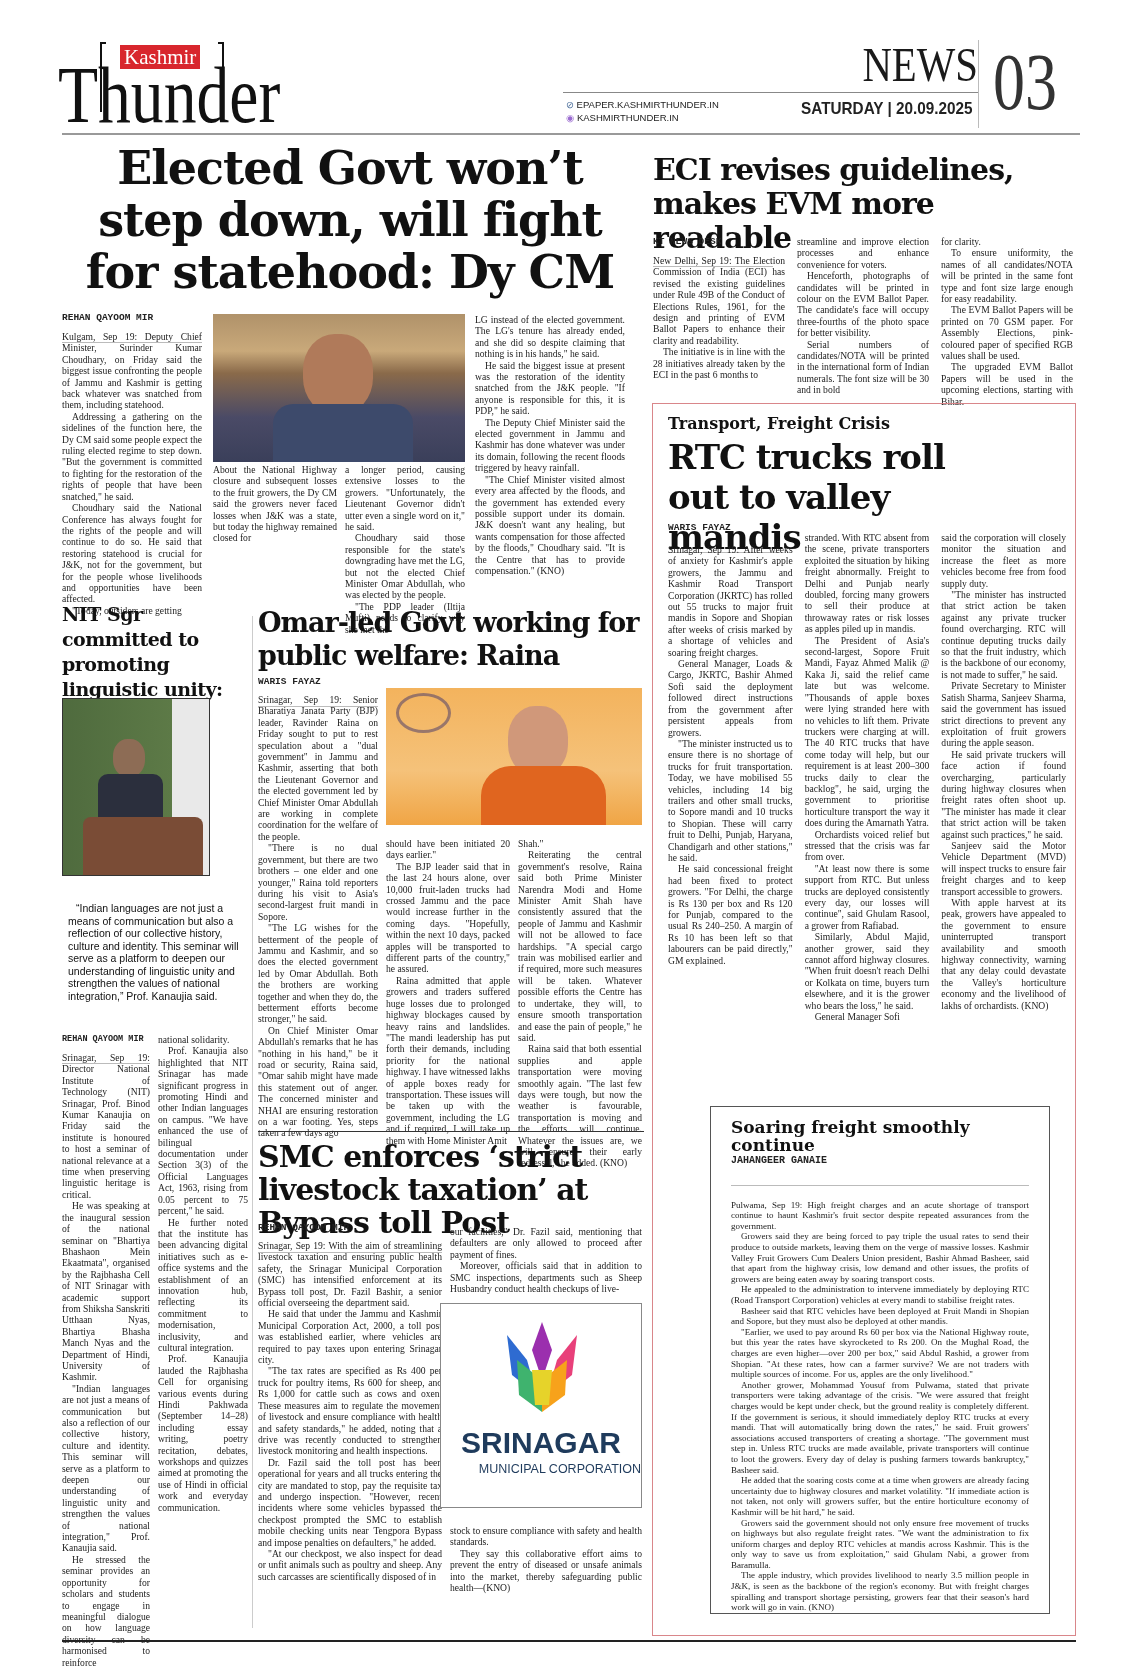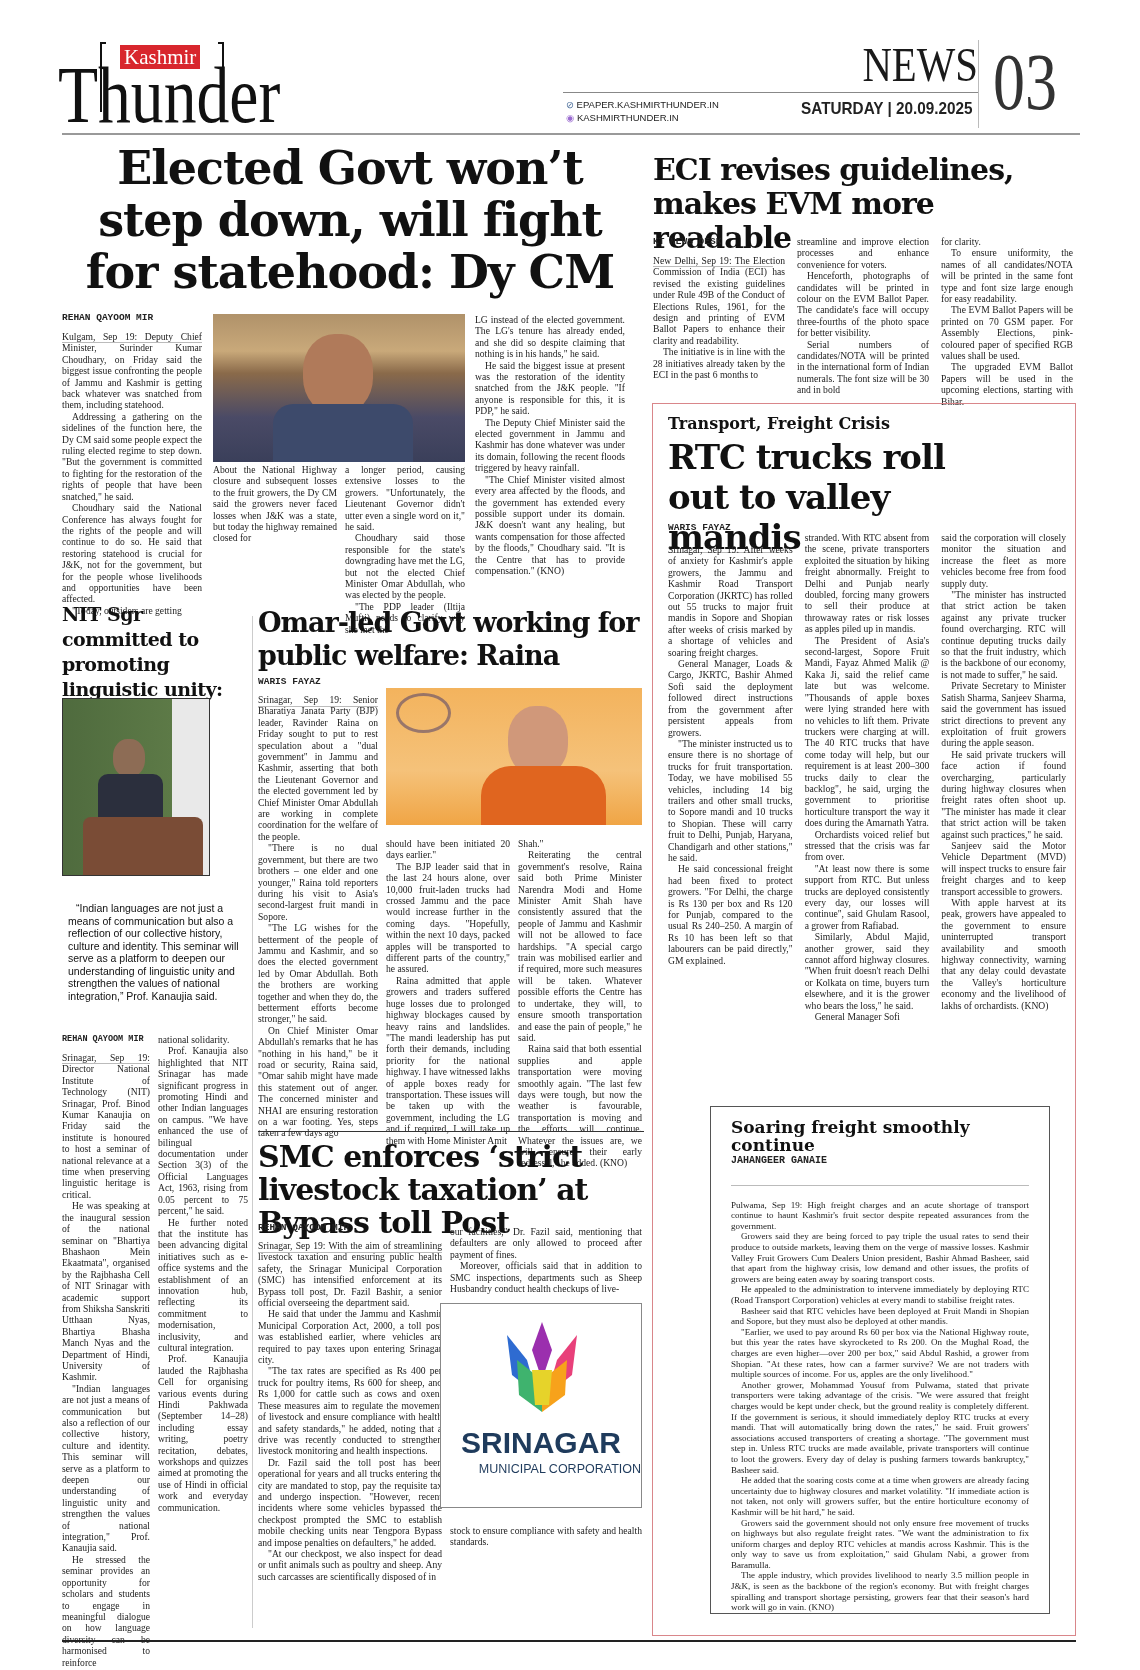--- a/index.html
+++ b/index.html
@@ -202,15 +202,16 @@
     <polygon points="80,15 60,40 50,75 75,55" fill="#e8407a"></polygon>
     <polygon points="20,40 45,60 45,92 22,75" fill="#3fb36e"></polygon>
     <polygon points="70,40 45,60 45,92 68,75" fill="#f7a21b"></polygon>
     <polygon points="35,50 55,50 52,85 38,85" fill="#e6d32a"></polygon>
   </svg>
   <div style="position:absolute;left:0;width:100%;top:122px;text-align:center;font-family:'Liberation Sans',sans-serif;font-weight:bold;font-size:30px;color:#1f3b5c;letter-spacing:0">SRINAGAR</div>
   <div style="position:absolute;left:0;width:100%;top:158px;text-align:right;font-family:'Liberation Sans',sans-serif;font-size:12.5px;color:#1f3b5c">MUNICIPAL CORPORATION</div>
 </div>
 <div class="abs body" id="smc2b" style="left:450px;top:1525px;width:192px">
     <p>stock to ensure compliance with safety and health standards.</p>
+    <p>They say this collaborative effort aims to prevent the entry of diseased or unsafe animals into the market, thereby safeguarding public health—(KNO)</p>
   </div>
 
 <div class="abs" style="left:62px;top:1640px;width:1014px;border-top:2.5px solid #222"></div>
 
 </body></html>

